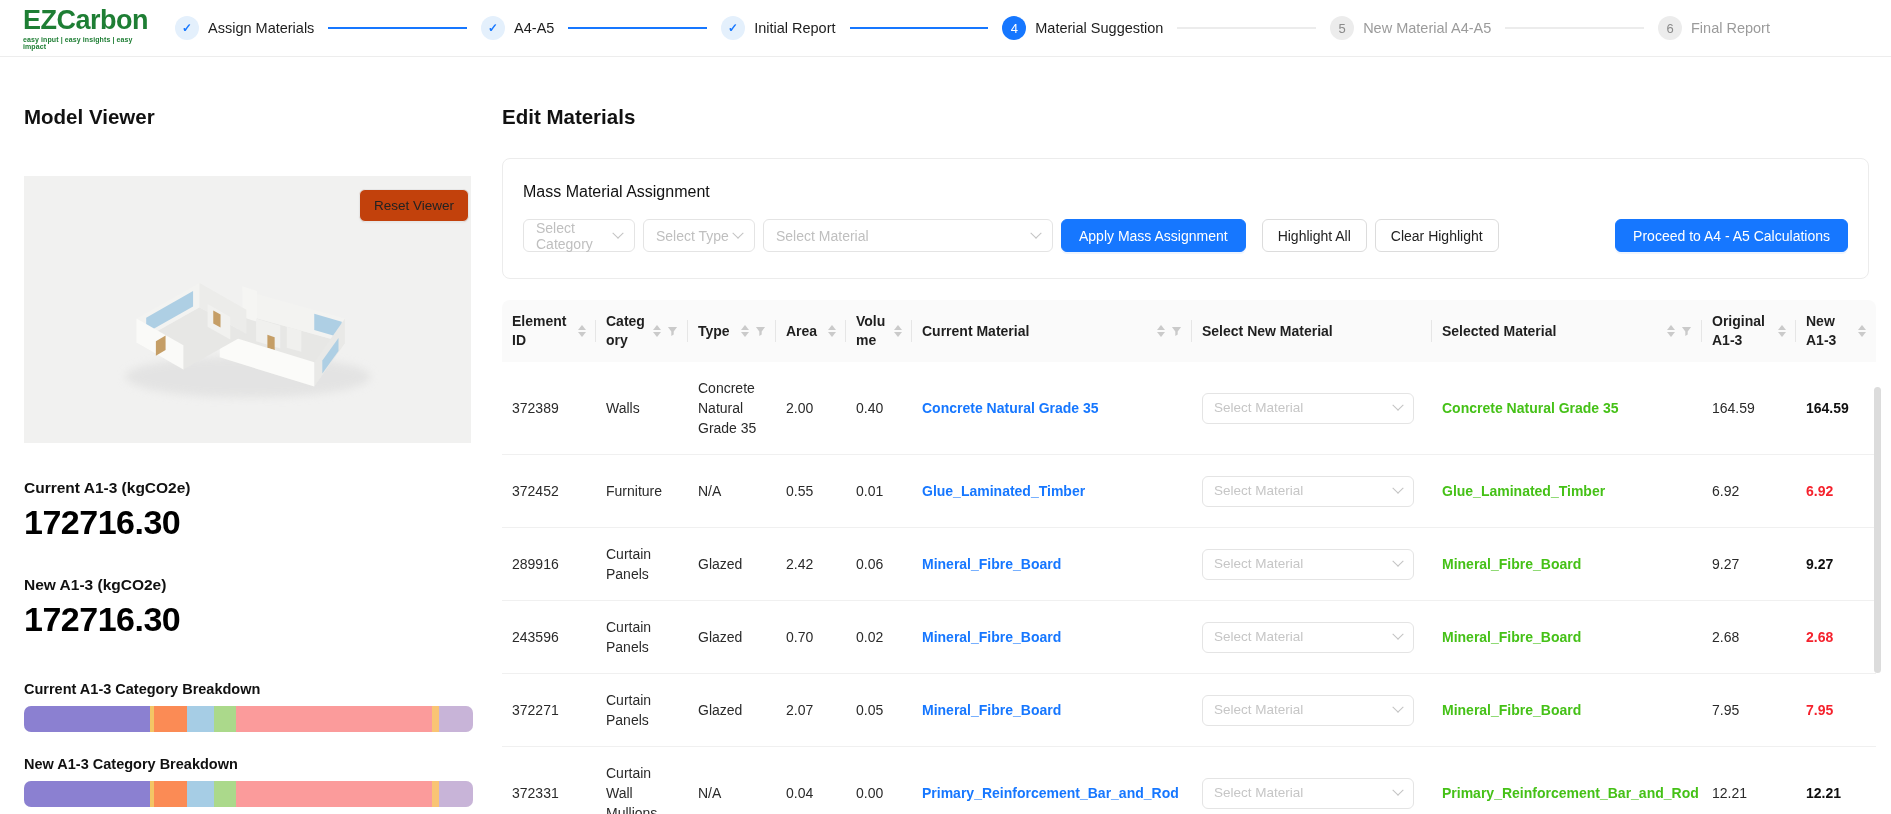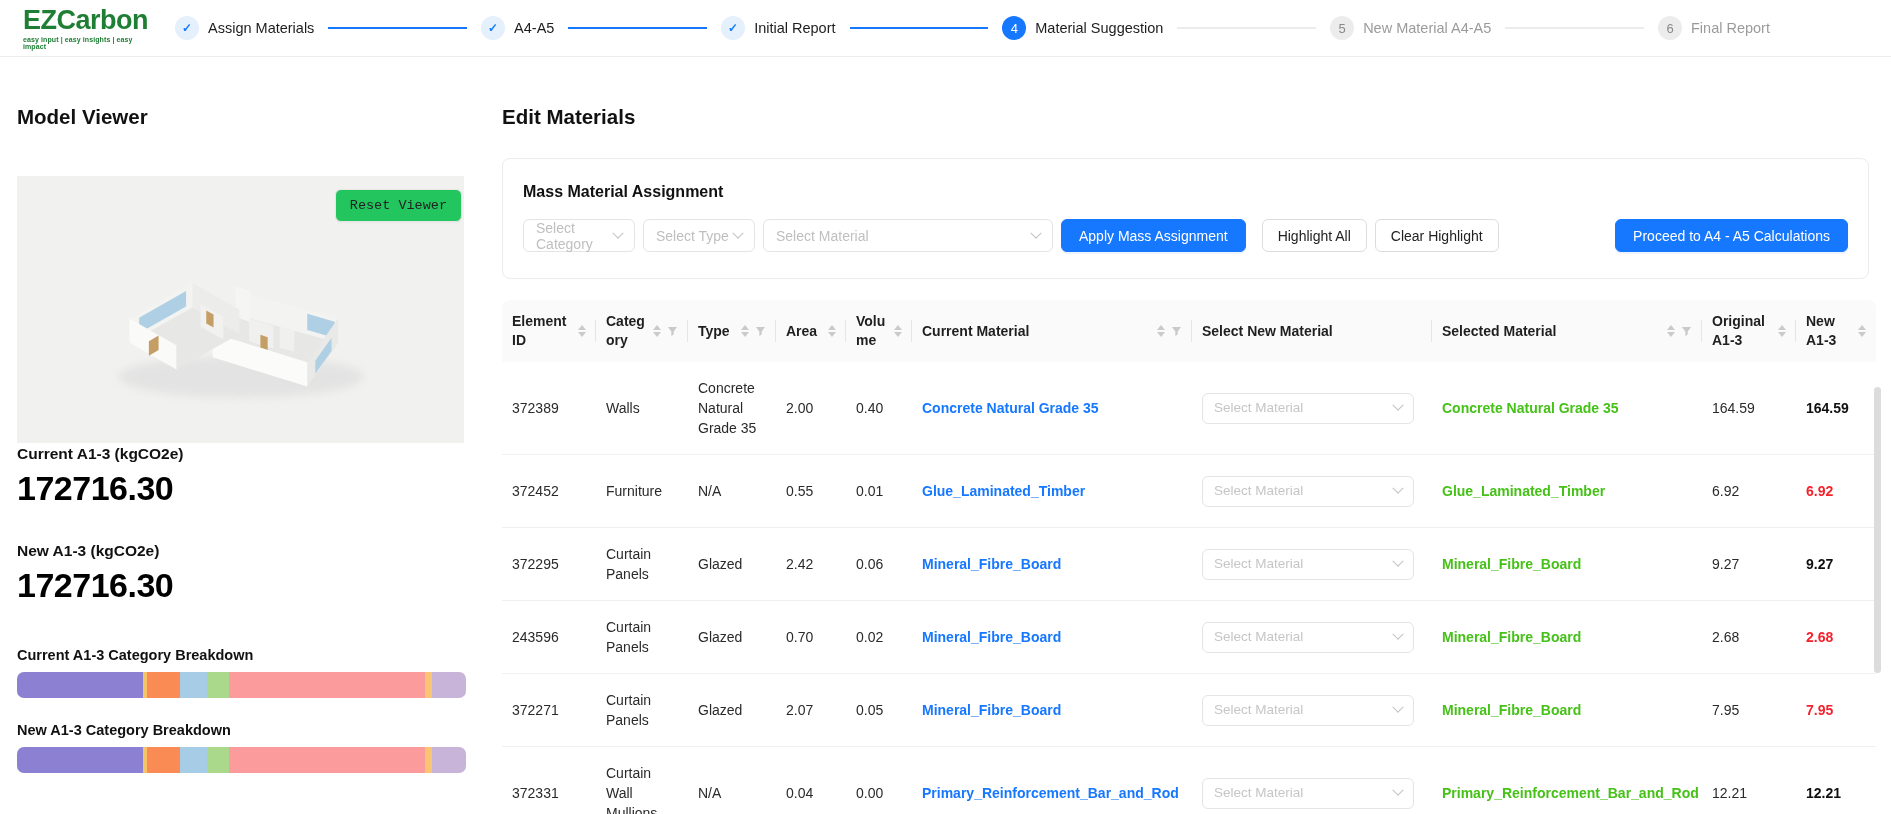--- a/index.html
+++ b/index.html
@@ -19,45 +19,45 @@
   .step-circle.done { background:#e4f0fc; color:var(--blue); font-weight:700; font-size:12px; }
   .step-circle.current { background:var(--blue); color:#fff; }
   .step-circle.pending { background:#ececec; color:#8a8a8a; }
   .step-label { font-size:14.5px; color:#1d1d1d; white-space:nowrap; }
   .step-label.pending { color:#9b9b9b; }
   .step-line { flex:1 1 60px; height:1.5px; background:#ececec; margin:0 14px; min-width:24px; }
   .step-line.filled { background:var(--blue); }
 
   
   .left-panel { position:absolute; top:57px; left:0; width:517px; bottom:0; background:#fff;
-    border-right:1px solid #efefef; padding:0 17px; }
+    border-right:1px solid #efefef; padding:0 24px; }
   .panel-h2 { font-size:20.5px; font-weight:700; color:#111; margin-top:46px; line-height:28px; }
   .viewer-box { position:relative; margin-top:45px; width:447px; height:267px; background:#f1f1f0; }
-  .reset-btn { position:absolute; top:13px; right:2px; height:33px; padding:0 14px; background:#22c55e;
+  .reset-btn { position:absolute; top:13px; right:2px; height:33px; padding:0 14px; background:#c2410c;
     border:1px solid #e6e6e6; border-radius:6px; font-size:13.5px; color:#222;
     box-shadow:0 1px 2px rgba(0,0,0,0.04); display:inline-flex; align-items:center; cursor:pointer;
-    font-family:Liberation Mono, monospace; }
+    font-family:Liberation Sans, sans-serif; }
   .model-svg { position:absolute; left:62px; top:44px; }
 
   .metric-label { font-size:15.5px; font-weight:700; color:#111; line-height:22px; }
-  .metric-label.first { }
+  .metric-label.first { margin-top:34px; }
   .metric-label.second { margin-top:32px; }
   .metric-value { font-size:34px; font-weight:800; color:#000; letter-spacing:-0.5px; line-height:40px; margin-top:3px; }
   .bd-label { font-size:14.5px; font-weight:700; color:#111; line-height:21px; }
   .bd-label.first { margin-top:40px; } .bd-label.second { margin-top:22px; }
   .bd-bar { margin-top:6px; width:449px; height:26px; border-radius:7px; overflow:hidden;
     display:flex; background:#eee; }
   .bar-seg { height:100%; flex:none; }
 
   
   .right-panel { position:absolute; top:57px; left:481px; width:1410px; bottom:0; background:#fff;
     padding:0 11px 0 21px; }
   .mass-card { margin-top:27px; width:1367px; border:1px solid #ececec; border-radius:8px;
     padding:22px 20px 26px; }
-  .mass-title { font-size:16px; font-weight:700; color:#111; line-height:22px; }
+  .mass-title { font-size:16px; font-weight:400; color:#111; line-height:22px; }
   .controls { display:flex; align-items:center; gap:8px; margin-top:16px; }
   .sel { height:33px; border:1px solid #e4e4e4; border-radius:6px; background:#fff; display:flex;
     align-items:center; justify-content:space-between; padding:0 12px; color:#bfbfbf; font-size:14px;
     cursor:not-allowed; }
   .sel.w1 { width:112px; } .sel.w2 { width:112px; } .sel.w3 { width:290px; }
   .chev { width:8px; height:8px; border-right:1.4px solid #c3c3c3; border-bottom:1.4px solid #c3c3c3;
     transform:rotate(45deg) translate(-2px,-2px); flex:none; }
   .btn { height:33px; border-radius:6px; border:1px solid #dcdcdc; background:#fff; color:#222;
     font-size:14px; padding:0 15px; display:inline-flex; align-items:center; cursor:pointer;
     font-family:inherit; white-space:nowrap; }
@@ -374,21 +374,21 @@
           </div>
           <div class="td c-seld">
             <span class="mat-selected">Glue_Laminated_Timber</span>
           </div>
           <div class="td c-orig">6.92</div>
           <div class="td c-new">
             <span class="val-new red">6.92</span>
           </div>
         </div>
         <div class="tr">
-          <div class="td c-eid">372295</div>
+          <div class="td c-eid">289916</div>
           <div class="td c-cat">Curtain Panels</div>
           <div class="td c-type">Glazed</div>
           <div class="td c-area">2.42</div>
           <div class="td c-vol">0.06</div>
           <div class="td c-cur">
             <span class="mat-link">Mineral_Fibre_Board</span>
           </div>
           <div class="td c-sel">
             <div class="row-select">
               <span>Select Material</span>

